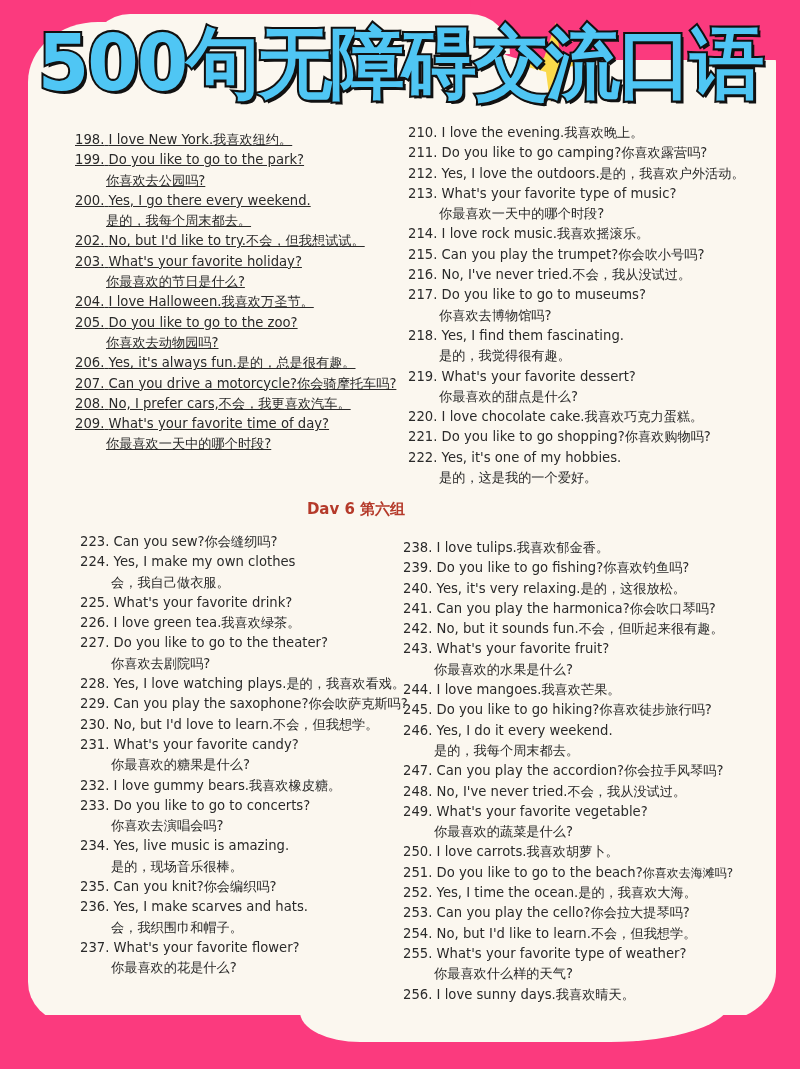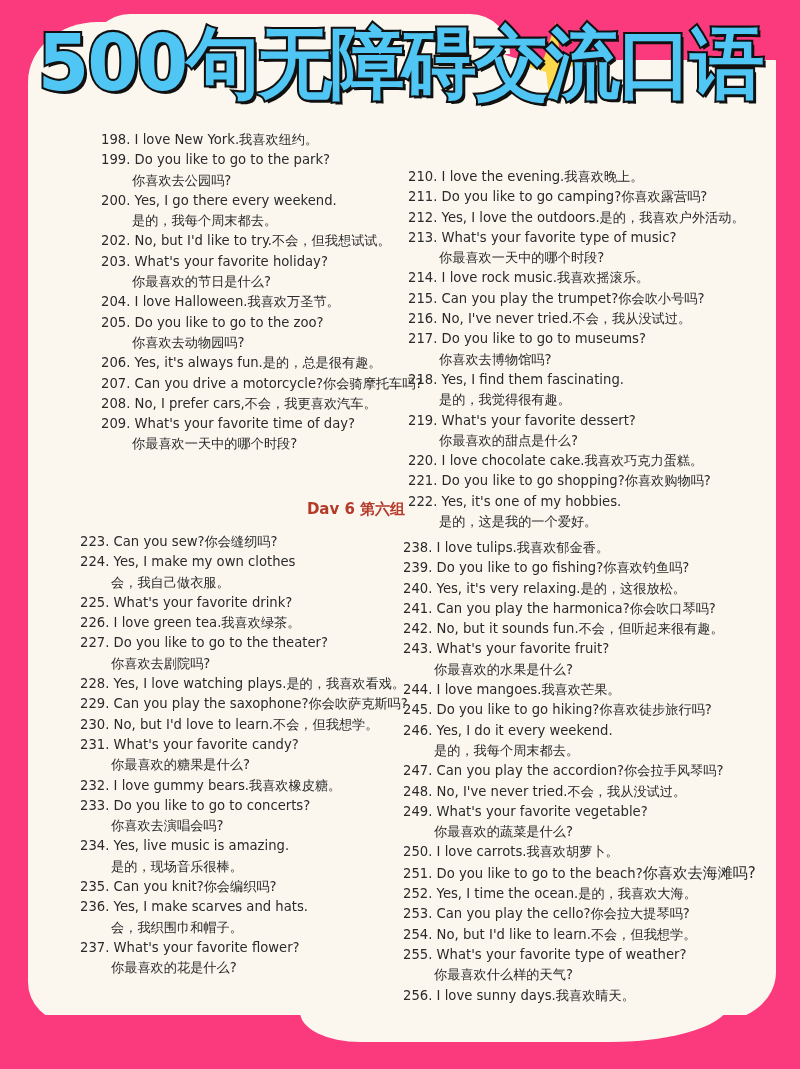--- a/index.html
+++ b/index.html
@@ -49,31 +49,31 @@
     transform: scaleY(1.05);
   }
   .col {
     position: absolute;
     font-size: 13.2px;
     color: #2a2a2a;
     line-height: 20.3px;
   }
   .col .item { white-space: nowrap; }
   .col .item .sub { display: block; padding-left: 31px; }
-  .col1 { left: 101px; top: 130px; }
-  .col2 { left: 408px; top: 123px; margin-top: 44px; }
+  .col1 { left: 75px; top: 130px; text-decoration: underline; }
+  .col2 { left: 408px; top: 123px; }
   .col3 { left: 80px; top: 532px; }
   .col4 { left: 403px; top: 538px; }
   .num { }
   .day-heading {
     position: absolute; left: 0; width: 712px; top: 500px;
     text-align: center;
     font-size: 15px; font-weight: bold; color: #b53a2a;
   }
-  .small { font-size: 15px; }
+  .small { font-size: 12px; }
 </style>
 </head>
 <body>
 
 <div class="card"></div>
 <div class="card-notch"></div>
 <div class="card-top-fill"></div>
 <div class="card-bottom-wave"></div>
 <div class="card-bottom-lobe"></div>
 

